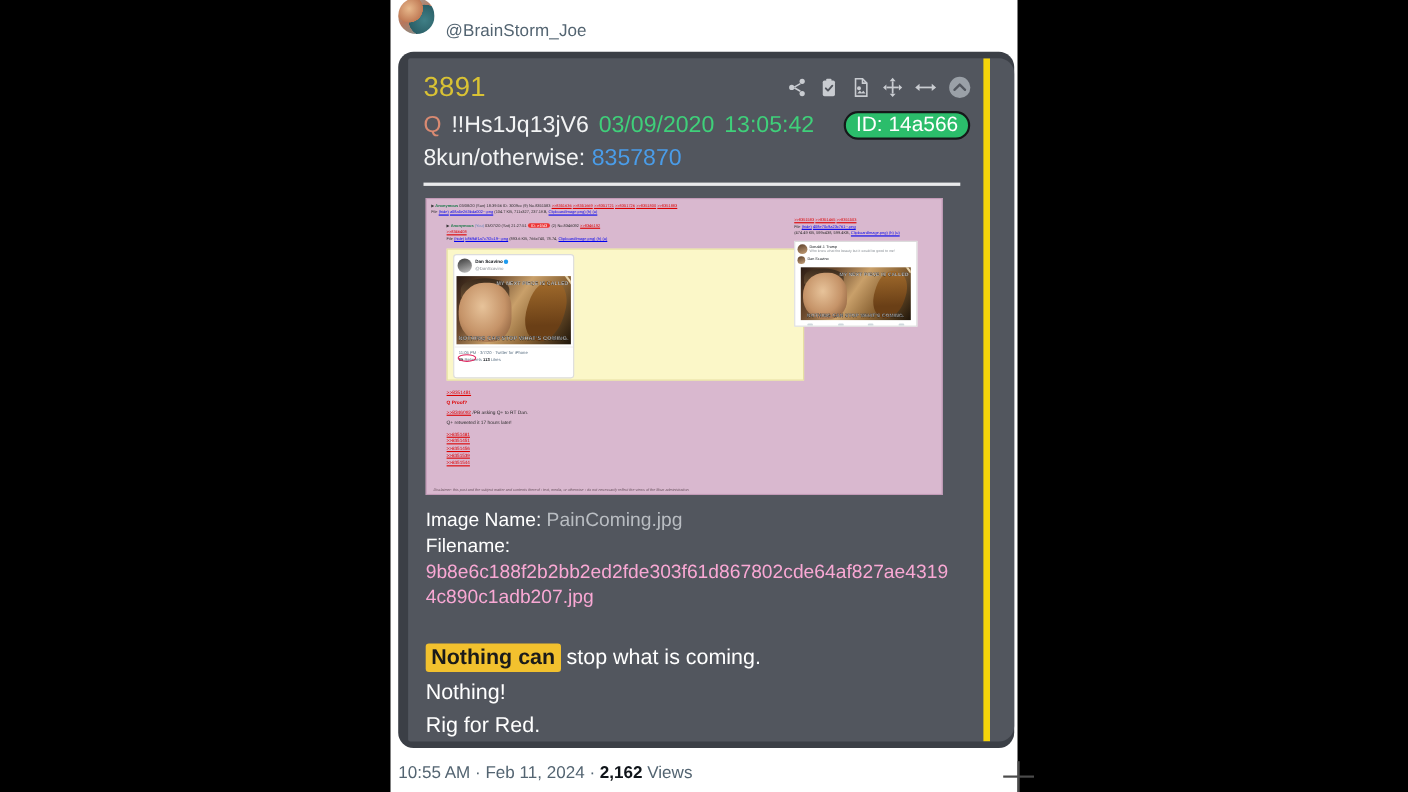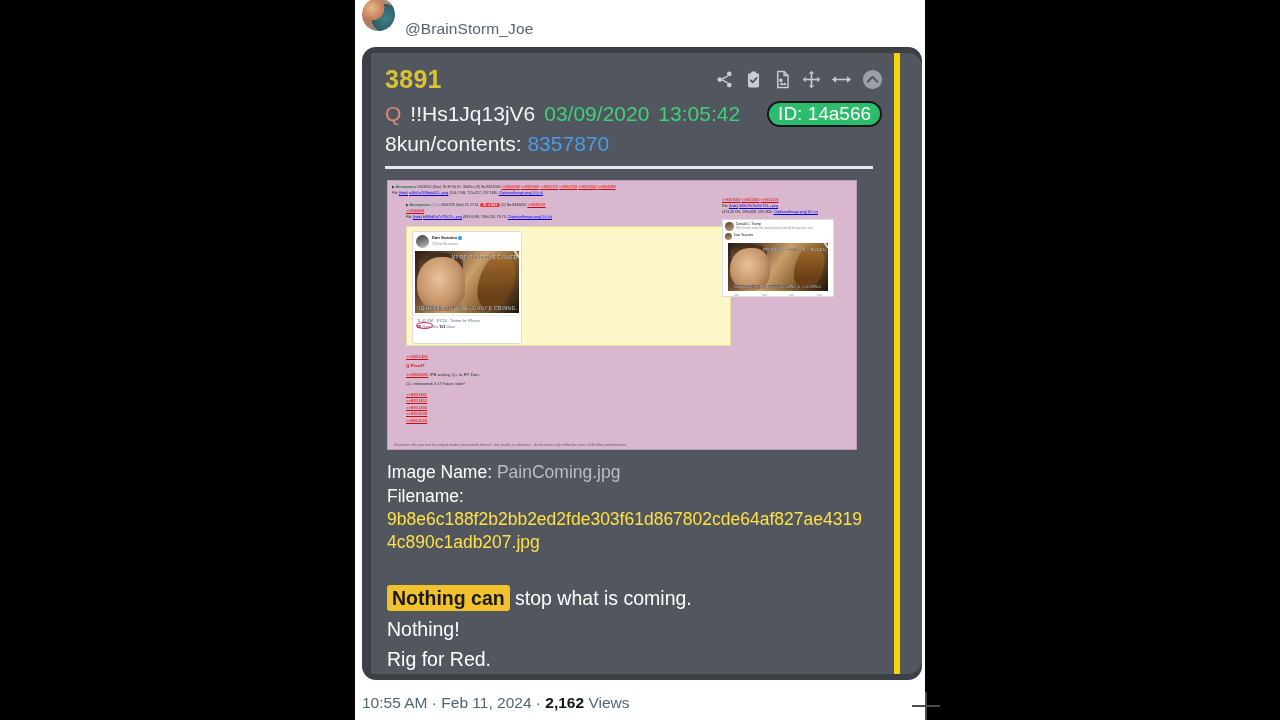--- a/index.html
+++ b/index.html
@@ -46,21 +46,21 @@
     padding: 10px 14px 0 14px;
     overflow: hidden;
   }
   .yellow-bar {
     position: absolute; right: 22px; top: 0; width: 6px; height: 100%;
     background: #f5d40a;
   }
   .qcard-scroll { position: relative; width: 510px; }
 
   
-  .hdr-row1 { display: flex; align-items: center; justify-content: space-between; height: 32px; font-weight: bold; }
+  .hdr-row1 { display: flex; align-items: center; justify-content: space-between; height: 32px; }
   .post-no { font-size: 25px; color: #d9c234; letter-spacing: .3px; }
   .icon-row { display: flex; align-items: center; gap: 10px; margin-right: 12px; }
   .icon-row svg { display: block; }
 
   
   .hdr-row2 {
     display: flex; align-items: center; gap: 9px;
     font-size: 21px; margin-top: 6px; white-space: nowrap;
   }
   .q-mark { color: #d98a72; font-size: 21px; }
@@ -209,21 +209,21 @@
     overflow: hidden;
   }
   .rc-actions { display:flex; justify-content: space-around; padding-top: 2px; }
   .rc-actions i { display:block; width: 5px; height: 4px; background: #cfd9de; border-radius: 1px; }
 
   
   .meta-block { margin: 10px 0 0 2px; width: 488px; }
   .meta-line { font-size: 17.5px; line-height: 24px; color: #ffffff; }
   .meta-line .val { color: #b9bdc2; }
   .meta-hash {
-    font-size: 17.5px; line-height: 23px; color: #fde047;
+    font-size: 17.5px; line-height: 23px; color: #f9a8d4;
     word-break: break-all; width: 478px;
   }
 
   
   .body-block { margin: 29px 0 0 2px; }
   .body-line { font-size: 19.5px; line-height: 30.5px; color: #ffffff; }
   .hl {
     background: #f2c12e; color: #1a1a1a; font-weight: bold;
     padding: 2px 5px; border-radius: 3px;
   }
@@ -313,21 +313,21 @@
 
           <div class="hdr-row2">
             <span class="q-mark">Q</span>
             <span class="tripcode">!!Hs1Jq13jV6</span>
             <span class="q-date">03/09/2020</span>
             <span class="q-time">13:05:42</span>
             <span class="id-badge">ID: 14a566</span>
           </div>
 
           <div class="hdr-row3">
-            <span>8kun/contents:</span>
+            <span>8kun/otherwise:</span>
             <span class="board-no">8357870</span>
           </div>
 
           <div class="hdr-rule"></div>
 
           <div class="board-shot">
 
             <div class="bs-col-left">
               <div class="bs-line" style="padding-top:3px;">
                 <span class="bs-arrow">▶</span>

